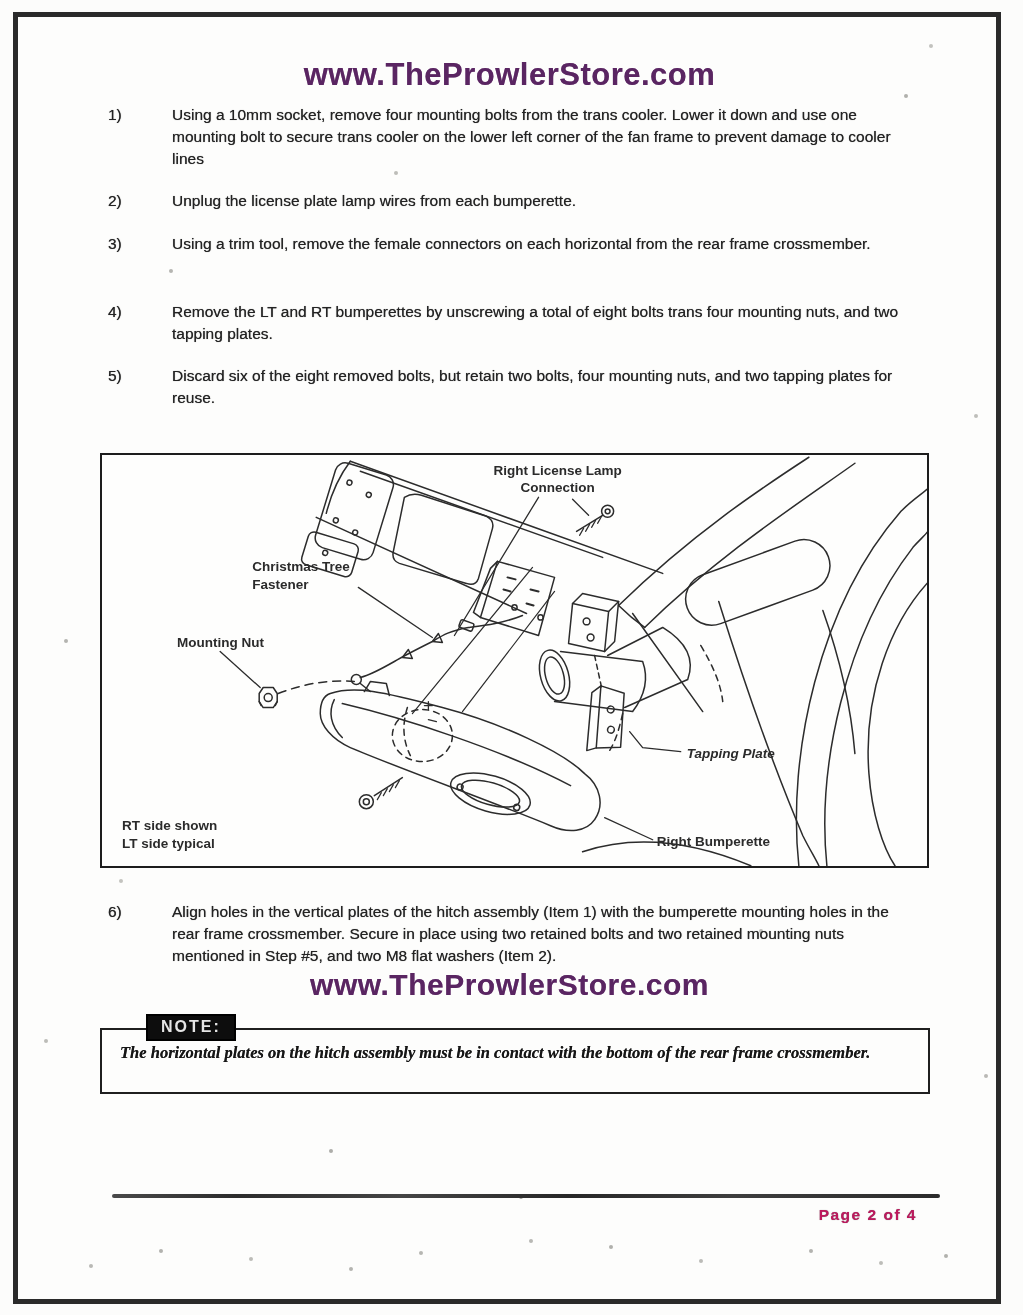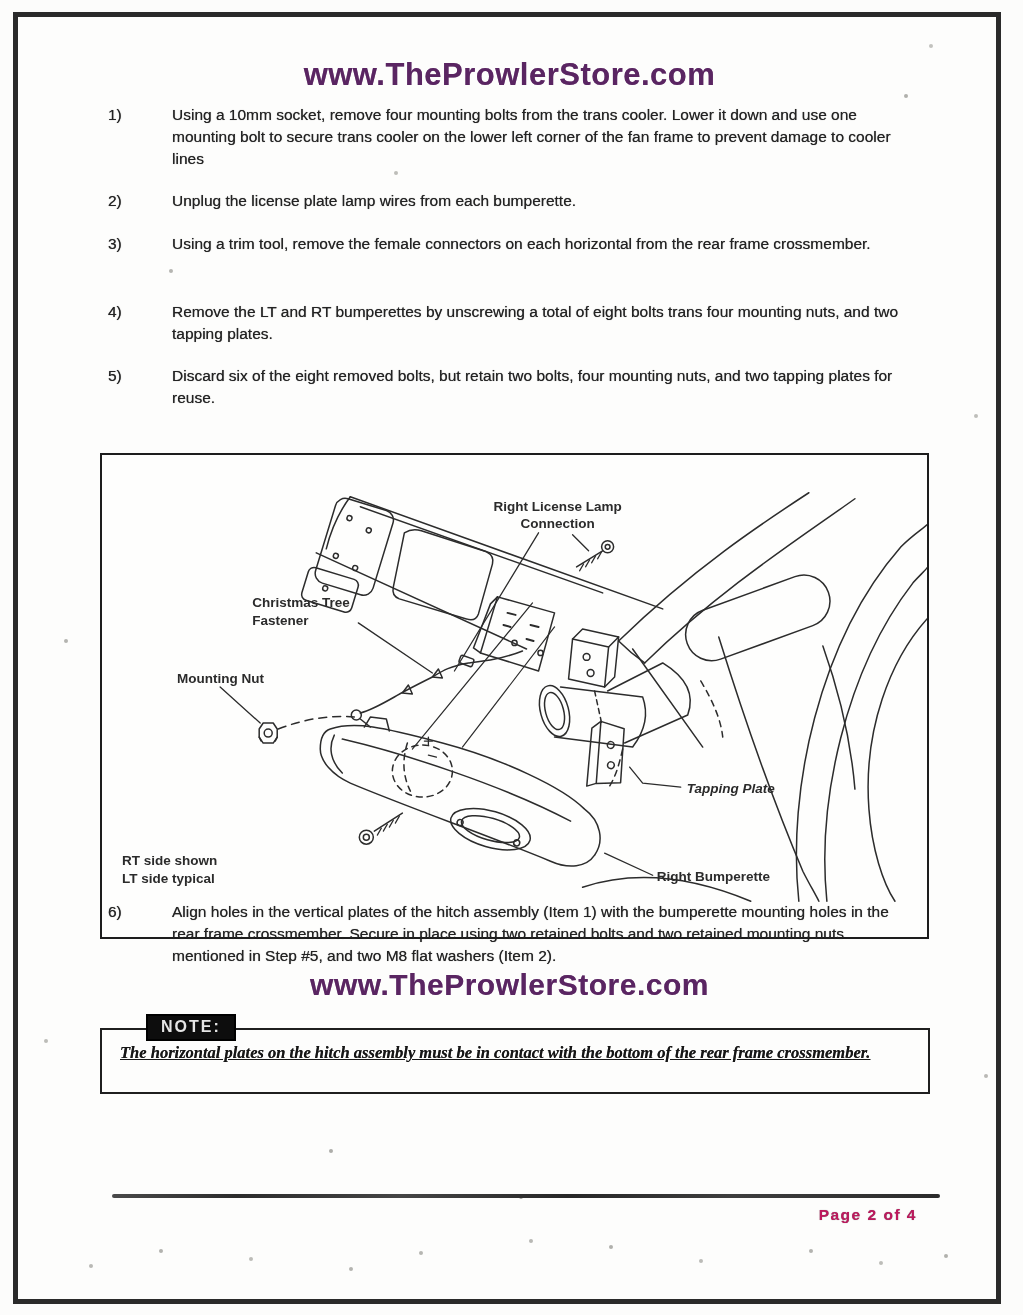--- a/index.html
+++ b/index.html
@@ -15,33 +15,33 @@
   .step{position:absolute;left:108px;width:800px;display:flex;
         font-size:15.5px;line-height:22px;}
   .step .num{width:40px;flex:0 0 40px;}
   .step .txt{flex:1;margin-left:24px;}
   .s1{top:104px;} .s1 .txt{max-width:742px;}
   .s2{top:190px;}
   .s3{top:233px;} .s3 .txt{max-width:700px;}
   .s4{top:301px;} .s4 .txt{max-width:742px;}
   .s5{top:365px;} .s5 .txt{max-width:730px;}
   .s6{top:901px;} .s6 .txt{max-width:758px;}
-  .fig{position:absolute;left:100px;top:453px;width:829px;height:486px;
+  .fig{position:absolute;left:100px;top:453px;width:829px;height:415px;
        border:2.5px solid #1d1d1d;background:#fefefd;box-sizing:border-box;}
   .fig svg{display:block;width:100%;height:100%;}
   .dlabel{font-family:"Liberation Sans",sans-serif;font-size:13.5px;font-weight:bold;fill:#2b2b2b;}
   .dlabel.it{font-style:italic;}
   .notebox{position:absolute;left:100px;top:1028px;width:826px;height:62px;
            border:2.5px solid #1f1f1f;background:#fdfdfc;}
   .notetag{position:absolute;left:44px;top:-16px;background:#0d0d0d;color:#e5e5e5;
            font-weight:bold;font-size:16px;letter-spacing:2px;padding:2px 13px 3px 13px;
            border:2px solid #000;}
   .notetxt{margin:12px 20px 17px 18px;font-family:"Liberation Serif",serif;
            font-style:italic;font-weight:bold;font-size:16.5px;line-height:22px;color:#161616;
-           text-shadow:0 0 0.6px rgba(20,20,20,0.8);text-decoration:underline;}
+           text-shadow:0 0 0.6px rgba(20,20,20,0.8);}
   .rule{position:absolute;left:112px;top:1194px;width:828px;height:4px;
         background:linear-gradient(90deg,#4a4a4a,#2c2c2c 15%,#454545 35%,#272727 55%,#3e3e3e 75%,#2b2b2b);
         border-radius:2px;}
   .footer{position:absolute;right:106px;top:1206px;font-size:15.5px;font-weight:bold;
           letter-spacing:1.5px;color:#be185d;text-shadow:0 0 0.7px rgba(40,40,40,0.7);}
   .speck{position:absolute;left:0;top:0;width:2px;height:2px;background:transparent;border-radius:50%;
     box-shadow:170px 270px 0 1px #b5b5b1, 395px 172px 0 1px #bdbdb9, 905px 95px 0 1px #b0b0ac,
       930px 45px 0 1px #c2c2be, 205px 465px 0 1px #bbbbb7, 65px 640px 0 1px #b4b4b0,
       330px 1150px 0 1px #adada9, 530px 1240px 0 1px #b8b8b4, 160px 1250px 0 1px #b2b2ae,
       250px 1258px 0 1px #bcbcb8, 420px 1252px 0 1px #b6b6b2, 610px 1246px 0 1px #b0b0ac,

